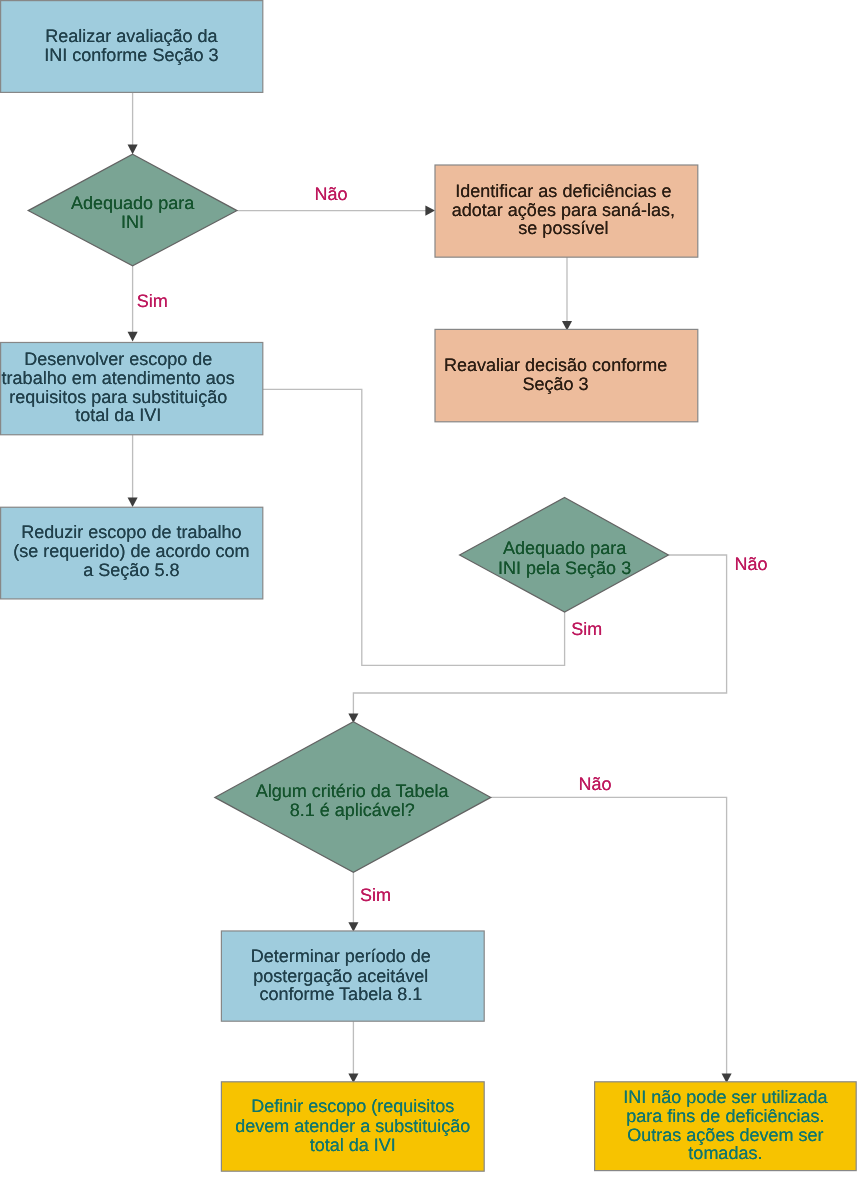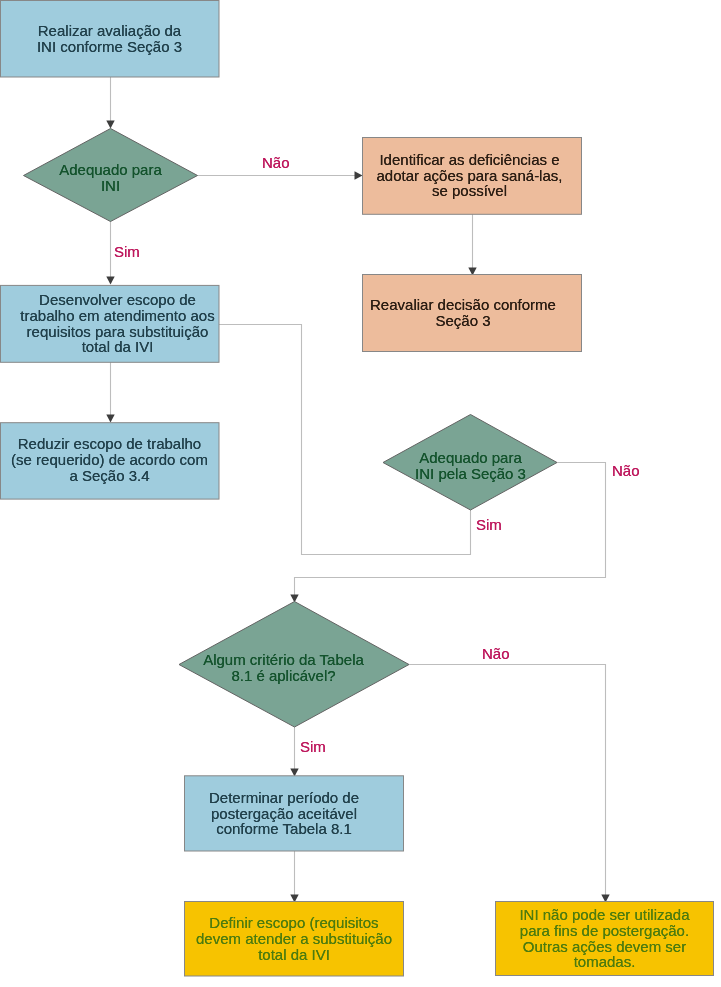--- a/index.html
+++ b/index.html
@@ -14,21 +14,21 @@
     text-align:center;
     font-size:15px;
     line-height:15.8px;
     white-space:pre-line;
     will-change:transform;
     text-shadow:0 0 0.35px currentColor;
   }
   .nlabel.on-blue   { color:#21404b; }
   .nlabel.on-green  { color:#14532d; }
   .nlabel.on-orange { color:#2b1d13; }
-  .nlabel.on-yellow { color:#4d7c0f; }
+  .nlabel.on-yellow { color:#0f766e; }
   .elabel{
     position:absolute;
     color:#be185d;
     font-size:15px;
     line-height:15.6px;
     white-space:nowrap;
     will-change:transform;
     text-shadow:0 0 0.35px currentColor;
   }
 </style>
@@ -77,41 +77,41 @@
   </svg>
 
   <div id="node-labels">
       <div class="nlabel on-blue" style="left: 0px; top: 0px; width: 219px; height: 77px;">Realizar avaliação da
 INI conforme Seção 3</div>
       <div class="nlabel on-green" style="left: 23px; top: 131px; width: 175px; height: 94px;">Adequado para
 INI</div>
       <div class="nlabel on-orange" style="left: 362px; top: 137px; width: 215px; height: 77px;">Identificar as deficiências e
 adotar ações para saná-las,
 se possível</div>
-      <div class="nlabel on-blue" style="left: 0px; top: 284px; width: 197px; height: 79px; padding-left: 19px;">Desenvolver escopo de
+      <div class="nlabel on-blue" style="left: 0px; top: 284px; width: 197px; height: 79px;">Desenvolver escopo de
 trabalho em atendimento aos
 requisitos para substituição
 total da IVI</div>
       <div class="nlabel on-orange" style="left: 362px; top: 274px; width: 202px; height: 78px;">Reavaliar decisão conforme
 Seção 3</div>
       <div class="nlabel on-blue" style="left: 0px; top: 422px; width: 219px; height: 76px;">Reduzir escopo de trabalho
 (se requerido) de acordo com
-a Seção 3.4</div>
+a Seção 5.8</div>
       <div class="nlabel on-green" style="left: 383px; top: 418px; width: 175px; height: 95px;">Adequado para
 INI pela Seção 3</div>
-      <div class="nlabel on-green" style="left: 168px; top: 605px; width: 231px; height: 126px;">Algum critério da Tabela
+      <div class="nlabel on-green" style="left: 178px; top: 605px; width: 231px; height: 126px;">Algum critério da Tabela
 8.1 é aplicável?</div>
       <div class="nlabel on-blue" style="left: 184px; top: 776px; width: 200px; height: 75px;">Determinar período de
 postergação aceitável
 conforme Tabela 8.1</div>
       <div class="nlabel on-yellow" style="left: 184px; top: 901px; width: 220px; height: 76px;">Definir escopo (requisitos
 devem atender a substituição
 total da IVI</div>
       <div class="nlabel on-yellow" style="left: 495px; top: 901px; width: 219px; height: 75px;">INI não pode ser utilizada
-para fins de postergação.
+para fins de deficiências.
 Outras ações devem ser
 tomadas.</div>
     </div>
   <div id="edge-labels">
       <div class="elabel" style="left: 262px; top: 155px;">Não</div>
       <div class="elabel" style="left: 114px; top: 244px;">Sim</div>
       <div class="elabel" style="left: 476px; top: 517px;">Sim</div>
       <div class="elabel" style="left: 612px; top: 463px;">Não</div>
       <div class="elabel" style="left: 482px; top: 646px;">Não</div>
       <div class="elabel" style="left: 300px; top: 739px;">Sim</div>

